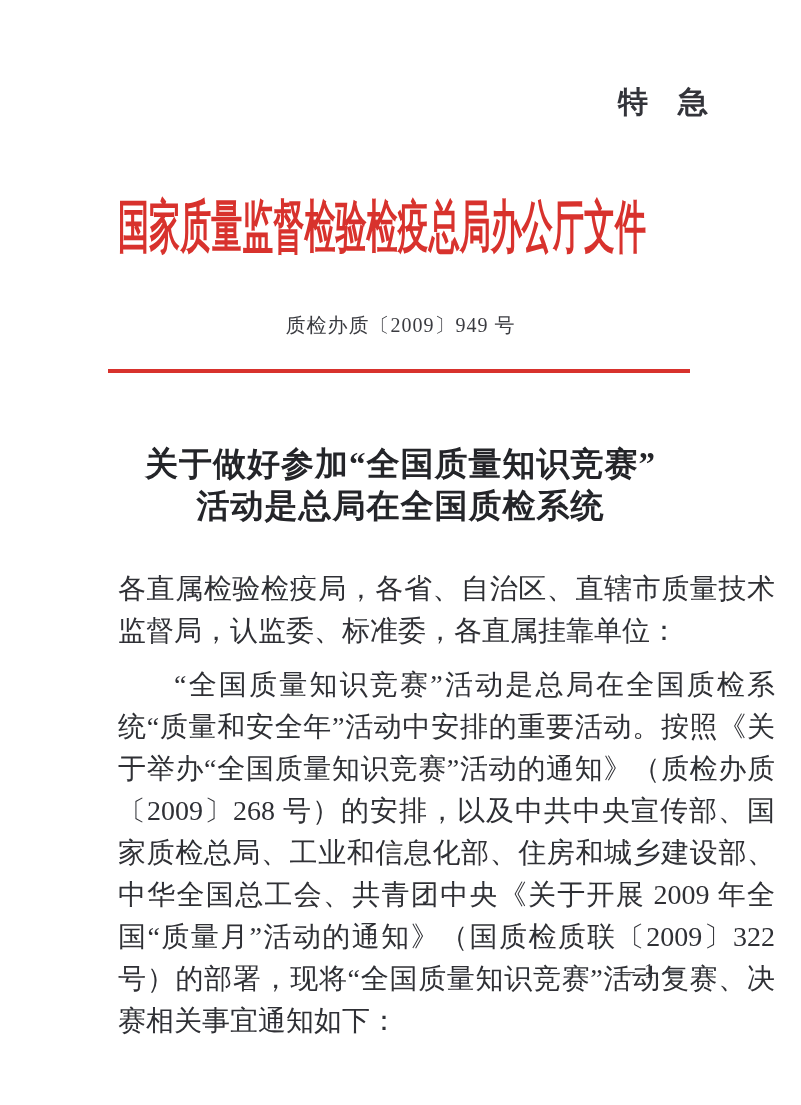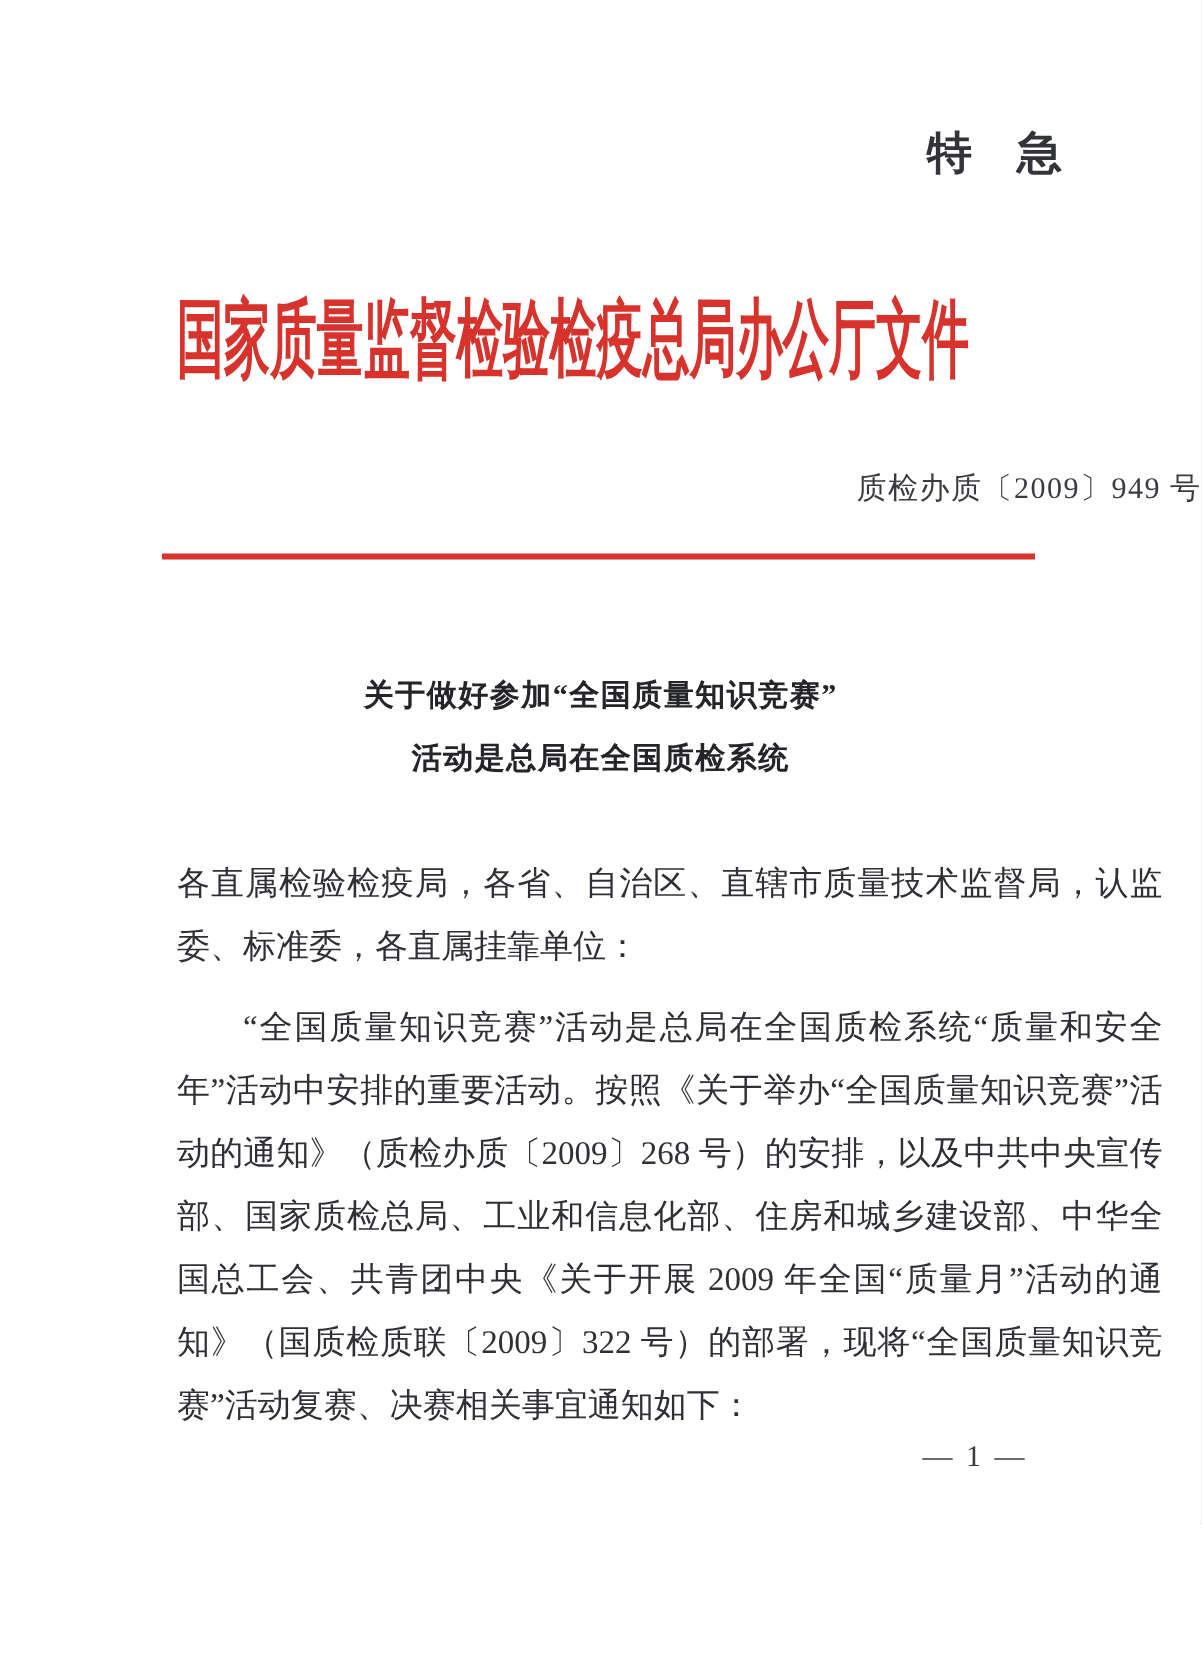--- a/index.html
+++ b/index.html
@@ -36,51 +36,51 @@
     color: var(--accent-red);
     white-space: nowrap;
     transform: scaleX(0.545);
     transform-origin: left top;
   }
   .doc-number {
     position: absolute;
     top: 312px;
     left: 0;
     width: 801px;
-    text-align: right;
+    text-align: center;
     font-size: 20px;
     color: #3a3b40;
     letter-spacing: 1px;
   }
   .red-rule {
     position: absolute;
     top: 369px;
     left: 108px;
     width: 582px;
     height: 4px;
     background: var(--accent-red);
   }
   .doc-title {
     position: absolute;
     top: 443px;
     left: 0;
     width: 801px;
     text-align: center;
-    font-size: 20px;
+    font-size: 33px;
     font-weight: 700;
     color: #242529;
     line-height: 42px;
     letter-spacing: 1px;
   }
   .body-block {
     position: absolute;
     top: 568px;
     left: 118px;
     width: 657px;
-    font-size: 22px;
+    font-size: 28px;
     line-height: 42px;
     color: var(--text);
     text-align: justify;
   }
   .body-block p { margin: 0; }
   .body-block p.indent { text-indent: 2em; margin-top: 12px; }
   .page-number {
     position: absolute;
     top: 960px;
     left: 615px;

